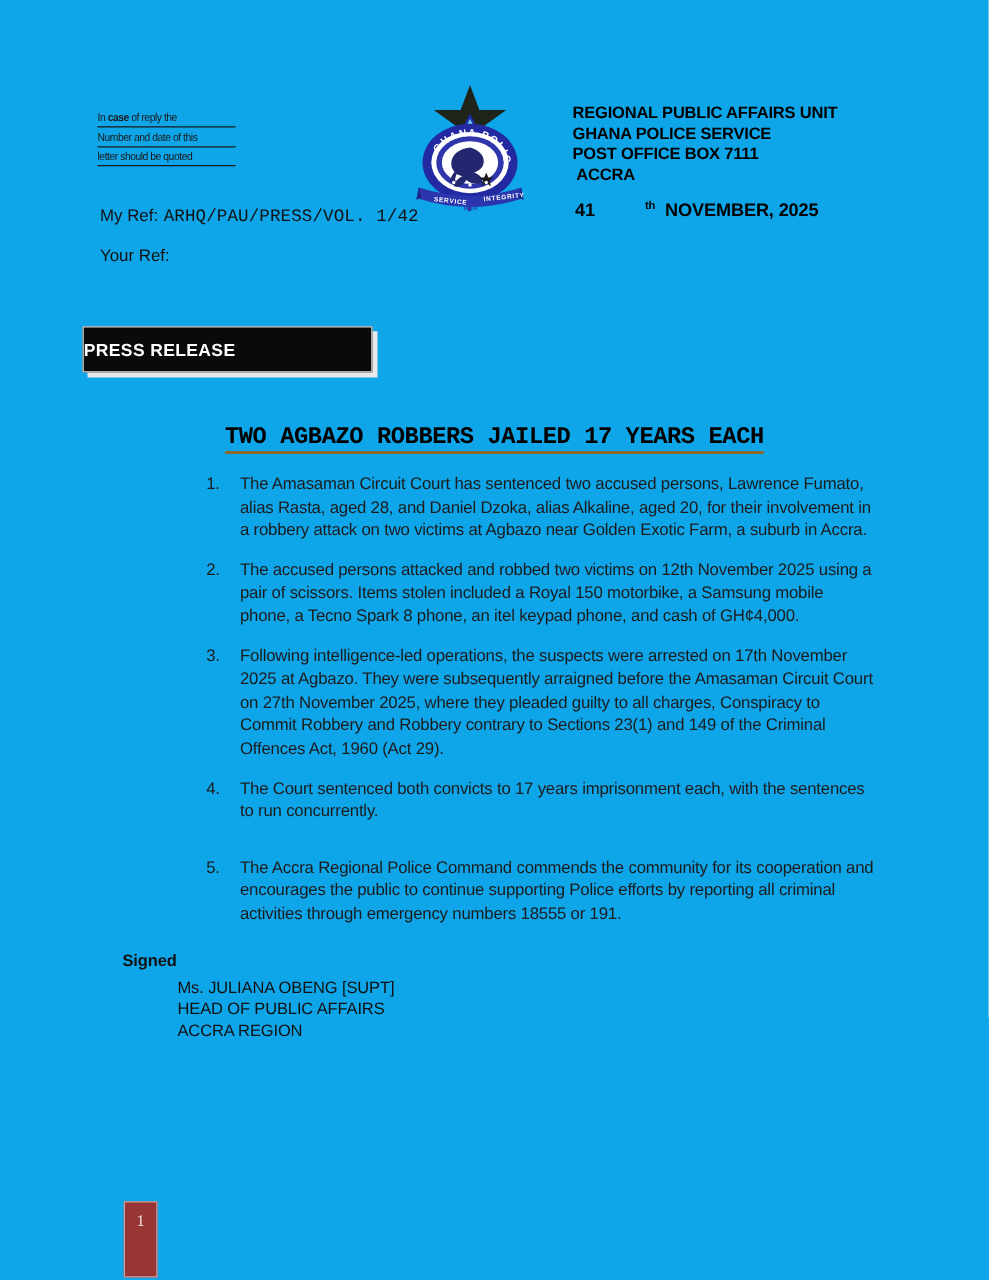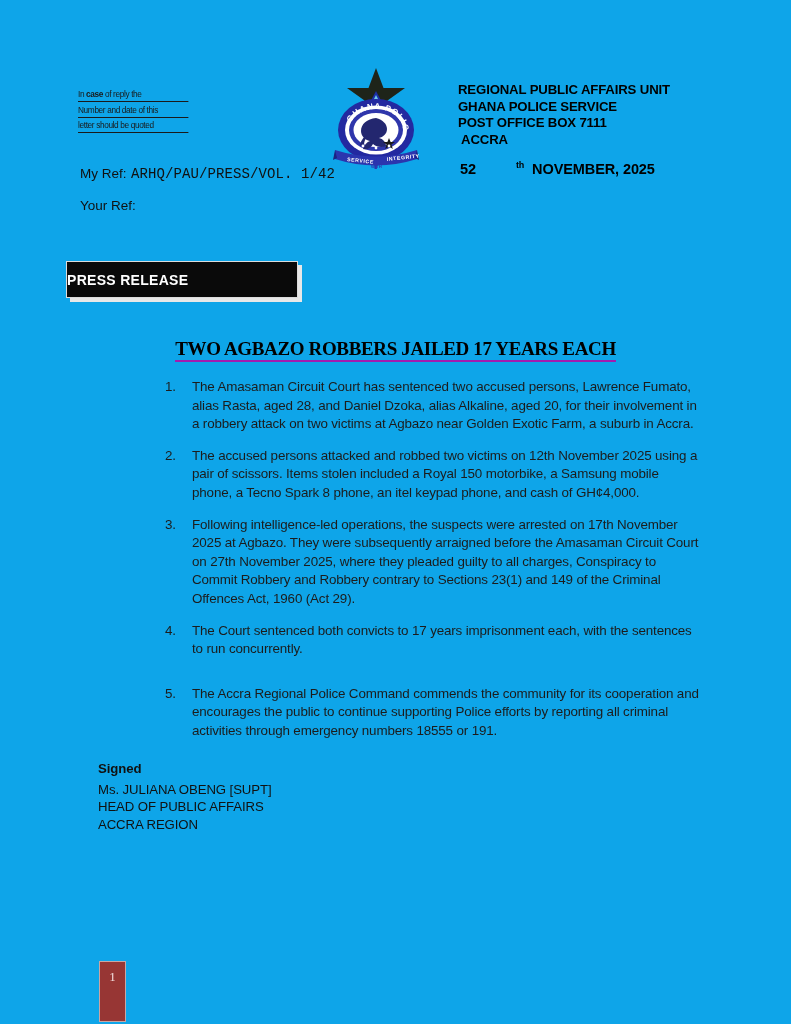--- a/index.html
+++ b/index.html
@@ -142,25 +142,25 @@
 
   
   .doc-title {
     position: absolute;
     left: 0;
     top: 338px;
     width: 791px;
     text-align: center;
   }
   .doc-title span {
-    font-family: Liberation Serif, serif;
+    font-family: Liberation Mono, monospace;
     font-weight: 700;
     font-size: 19px;
     letter-spacing: -0.35px;
-    border-bottom: 2px solid #a21caf;
+    border-bottom: 2px solid #a16207;
     padding-bottom: 1px;
     color: #000;
   }
 
   
   .body-list {
     position: absolute;
     left: 164px;
     top: 378px;
     width: 536px;
@@ -193,21 +193,21 @@
     font-size: 13.2px;
     line-height: 17.5px;
     color: #111;
     letter-spacing: -0.1px;
   }
   .sig .sig-head {
     font-weight: 700;
     display: block;
     margin-bottom: 3px;
   }
-  .sig .sig-row { display: block; white-space: nowrap; }
+  .sig .sig-row { display: block; white-space: nowrap; margin-left: 44px; }
 
   
   .pagenum {
     position: absolute;
     left: 99px;
     top: 961px;
     width: 27px;
     height: 61px;
     background: #973634;
     border: 1px solid #c9a6a4;
@@ -280,21 +280,21 @@
       <text x="44" y="104" font-family="Liberation Sans, sans-serif" font-size="4.2" font-weight="700" fill="#2b35ae">WITH</text>
       <rect x="47.5" y="94" width="2.4" height="11" fill="#2b35ae"></rect>
     </svg>
   </div>
 
   <div class="addr"><span>REGIONAL PUBLIC AFFAIRS UNIT</span>
 <span>GHANA POLICE SERVICE</span>
 <span>POST OFFICE BOX 7111</span>
 <span> ACCRA</span></div>
 
-  <div class="date-line"><span>52</span><sup>th</sup><span>  NOVEMBER, 2025</span></div>
+  <div class="date-line"><span>41</span><sup>th</sup><span>  NOVEMBER, 2025</span></div>
 
   <div class="pr-wrap">
     <div class="pr-shadow"></div>
     <div class="pr-box">
       <span>PRESS RELEASE</span>
     </div>
   </div>
 
   <div class="doc-title">
     <span>TWO AGBAZO ROBBERS JAILED 17 YEARS EACH</span>

